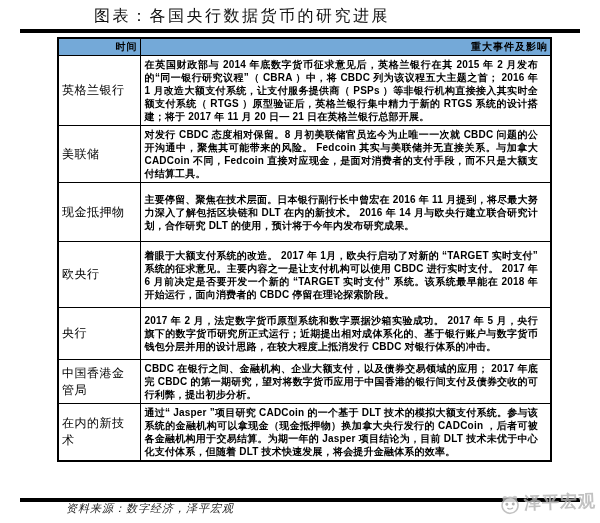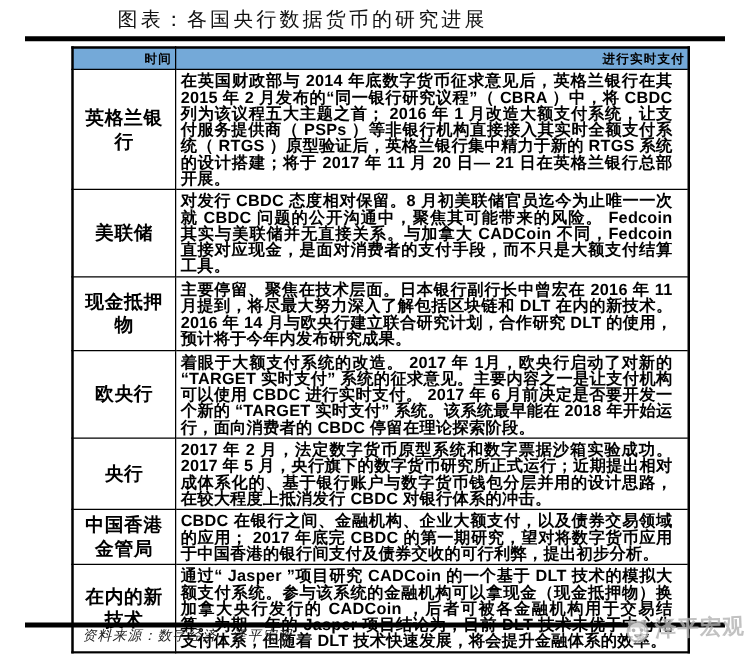--- a/index.html
+++ b/index.html
@@ -21,25 +21,25 @@
   }
   table.fig th,table.fig td{
     border:1.5px solid #000;vertical-align:middle;box-sizing:border-box;
   }
   th.h-time{width:82px;}
   thead th{
     height:16px;font-size:10px;font-weight:700;color:#000;text-align:right;
     padding:1px 2px;letter-spacing:1px;
   }
   td.bank{
-    text-align:center;font-weight:700;font-size:15px;color:#000;
+    text-align:left;font-weight:400;font-size:12px;color:#000;
     padding:2px 3px;letter-spacing:0.5px;
   }
   td.detail{
-    font-size:13px;font-weight:600;color:#000;line-height:13px;
+    font-size:10px;font-weight:600;color:#000;line-height:13px;
     padding:2px 12px 2px 4px;text-align:justify;letter-spacing:0.2px;
   }
   .footer{
     position:absolute;left:66px;top:501px;
     font-family:"Liberation Serif","DejaVu Serif",serif;font-style:italic;
     font-size:11px;font-weight:500;color:#222;letter-spacing:1px;white-space:nowrap;
   }
   .watermark{
     position:absolute;right:4px;top:491px;display:flex;align-items:center;gap:4px;
     opacity:0.8;transform:rotate(-2deg);z-index:5;
@@ -56,21 +56,21 @@
 <div class="page">
 
   <div class="title">图表：各国央行数据货币的研究进展</div>
 
   <div class="rule rule-top"></div>
 
   <table class="fig">
     <thead>
       <tr style="background:#74a9d8;">
         <th class="h-time">时间</th>
-        <th>进行实时支付</th>
+        <th>重大事件及影响</th>
       </tr>
     </thead>
     <tbody>
       <tr style="height:70px;">
         <td class="bank">英格兰银行</td>
         <td class="detail">在英国财政部与 2014 年底数字货币征求意见后，英格兰银行在其 2015 年 2 月发布的“同一银行研究议程”（ CBRA ）中，将 CBDC 列为该议程五大主题之首； 2016 年 1 月改造大额支付系统，让支付服务提供商（ PSPs ）等非银行机构直接接入其实时全额支付系统（ RTGS ）原型验证后，英格兰银行集中精力于新的 RTGS 系统的设计搭建；将于 2017 年 11 月 20 日— 21 日在英格兰银行总部开展。</td>
       </tr>
       <tr style="height:56px;">
         <td class="bank">美联储</td>
         <td class="detail">对发行 CBDC 态度相对保留。8 月初美联储官员迄今为止唯一一次就 CBDC 问题的公开沟通中，聚焦其可能带来的风险。 Fedcoin 其实与美联储并无直接关系。与加拿大 CADCoin 不同，Fedcoin 直接对应现金，是面对消费者的支付手段，而不只是大额支付结算工具。</td>

